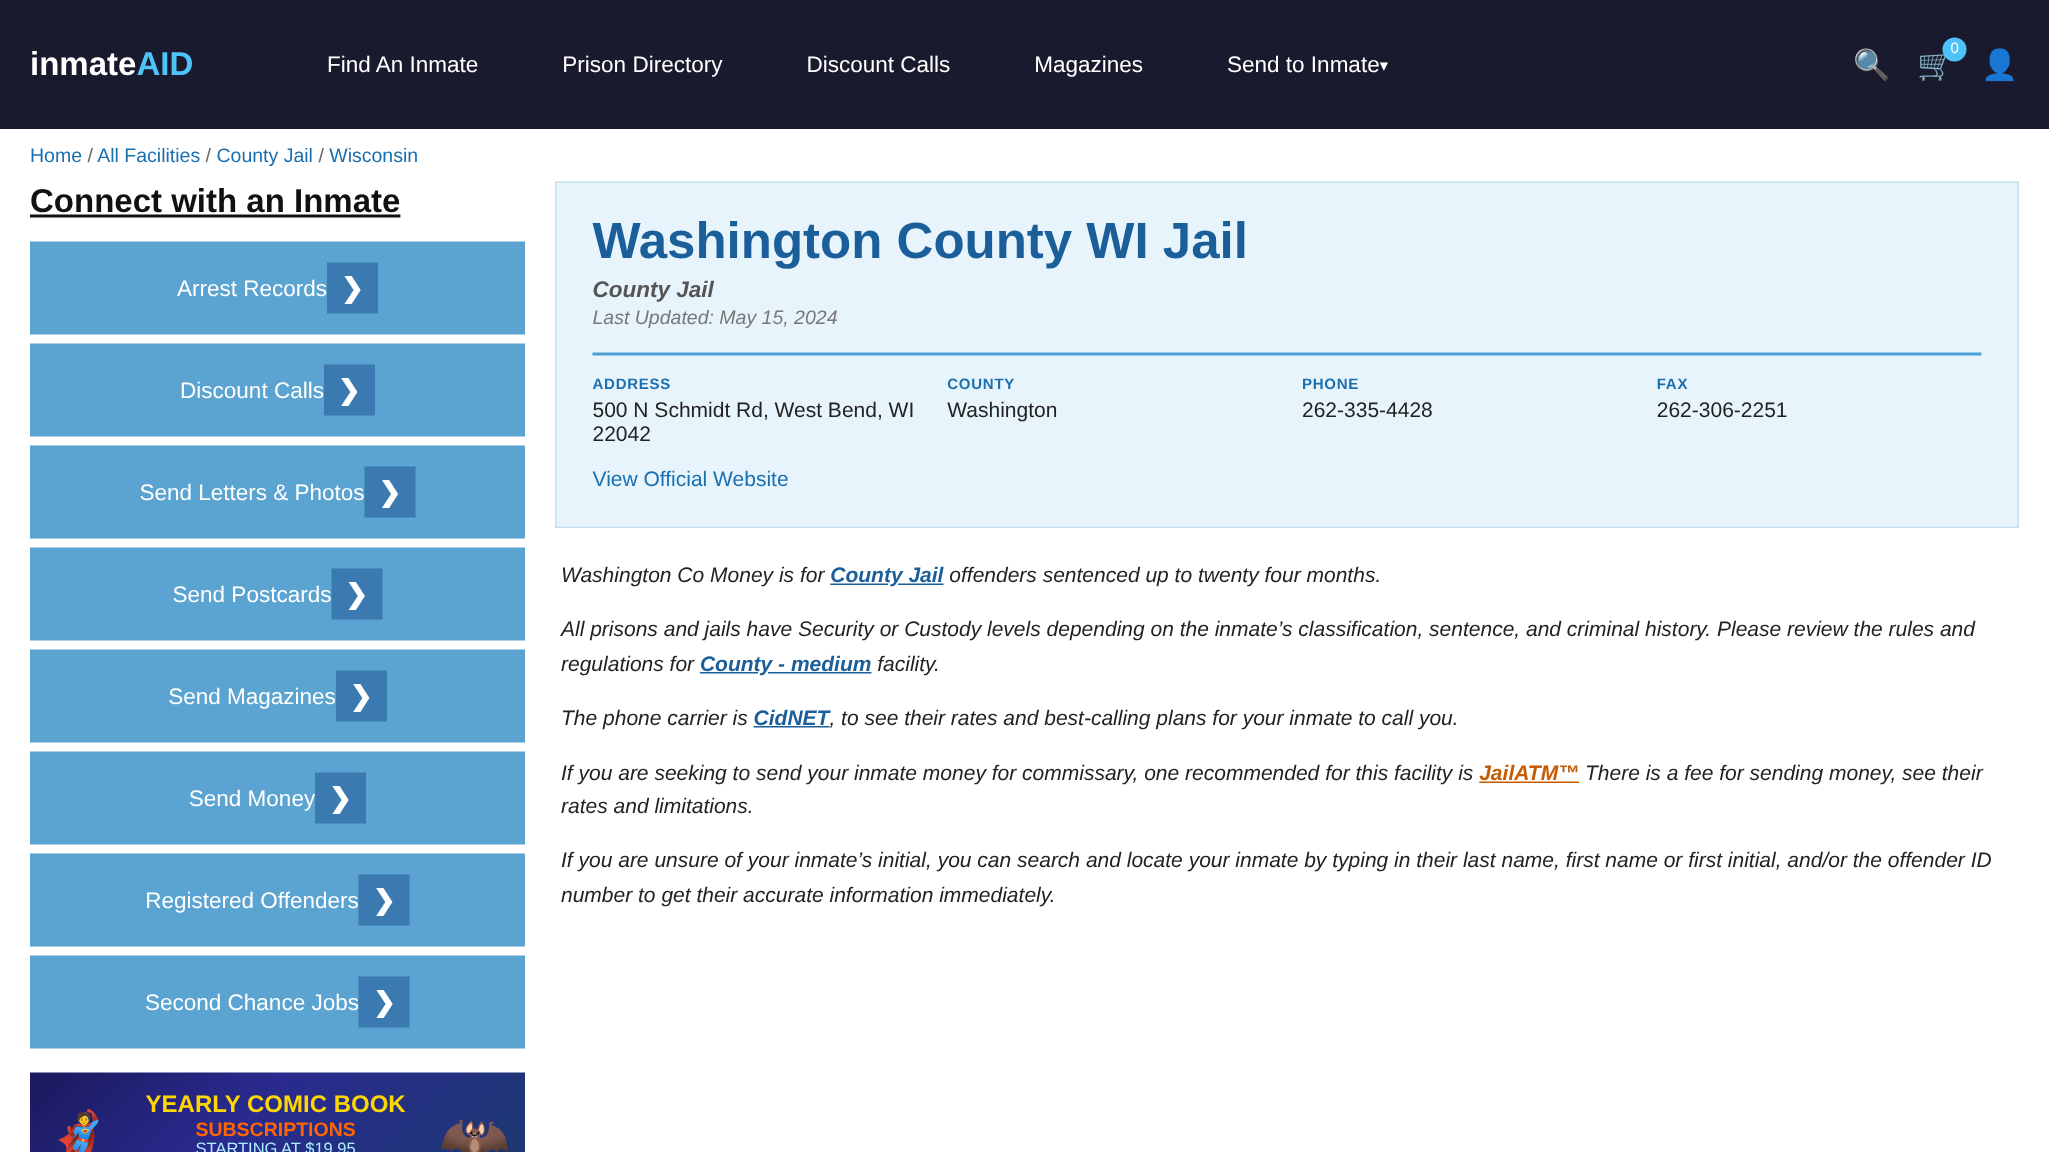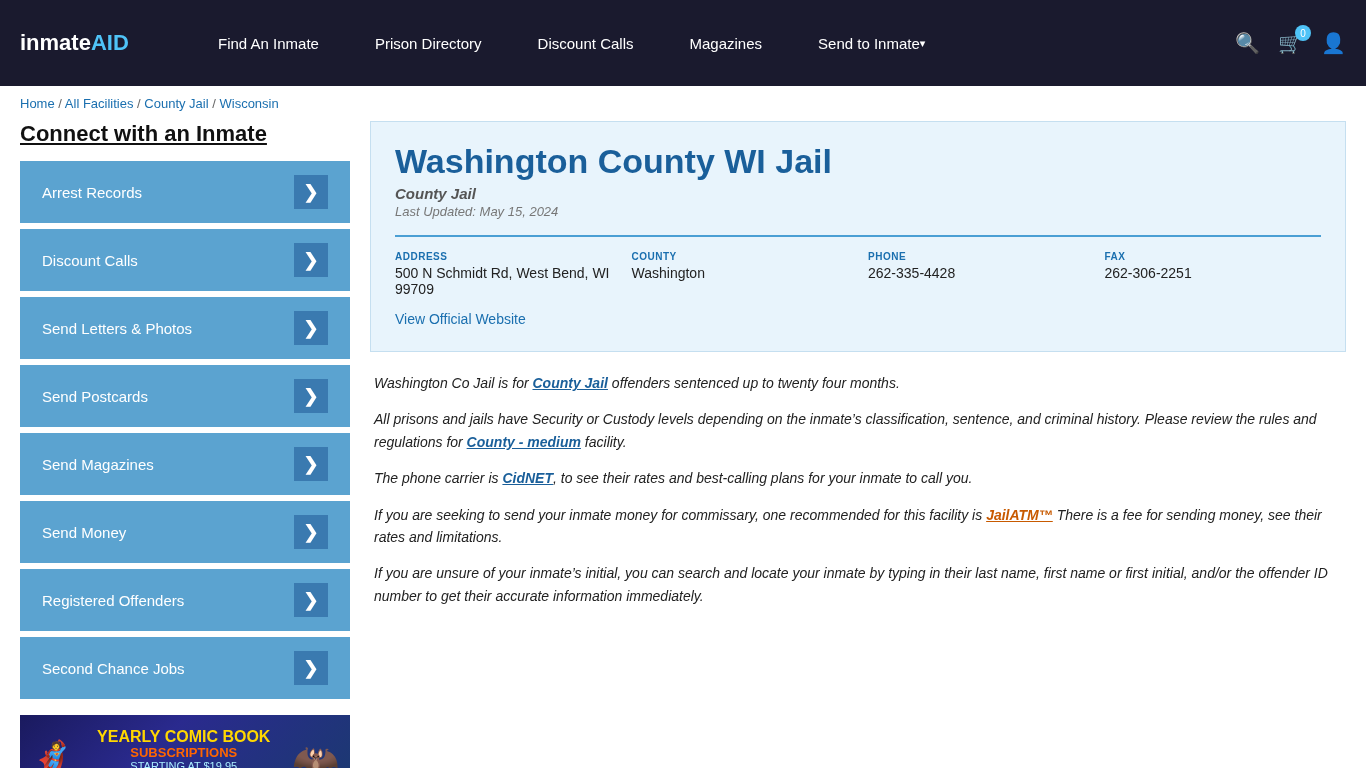--- a/index.html
+++ b/index.html
@@ -100,24 +100,24 @@
     .sidebar-title {
       font-size: 22px;
       font-weight: bold;
       text-decoration: underline;
       margin-bottom: 14px;
       color: #111;
     }
     .sidebar-btn {
       display: flex;
       align-items: center;
-      justify-content: space-between;
+      justify-content: center;
       background: #5ba3d0;
       color: #fff;
-      padding: 14px 22px;
+      padding: 14px 8px;
       margin-bottom: 6px;
       cursor: pointer;
       font-size: 15px;
       font-weight: 500;
       border: none;
       width: 100%;
       text-align: left;
     }
     .sidebar-btn .arrow {
       background: #3a7ab0;
@@ -336,21 +336,21 @@
   <main class="content">
 
     <div class="facility-card">
       <div class="facility-name">Washington County WI Jail</div>
       <div class="facility-type">County Jail</div>
       <div class="facility-updated">Last Updated: May 15, 2024</div>
 
       <div class="info-grid">
         <div>
           <div class="info-label">ADDRESS</div>
-          <div class="info-value">500 N Schmidt Rd, West Bend, WI 99709</div>
+          <div class="info-value">500 N Schmidt Rd, West Bend, WI 22042</div>
         </div>
         <div>
           <div class="info-label">COUNTY</div>
           <div class="info-value">Washington</div>
         </div>
         <div>
           <div class="info-label">PHONE</div>
           <div class="info-value">262-335-4428</div>
         </div>
         <div>
@@ -358,21 +358,21 @@
           <div class="info-value">262-306-2251</div>
         </div>
         <div class="website-row">
           <a class="info-link" href="#">View Official Website</a>
         </div>
       </div>
     </div>
 
     <div class="description">
       <p>
-        <span>Washington Co Jail is for </span><a href="#" class="highlight">County Jail</a><span> offenders sentenced up to twenty four months.</span>
+        <span>Washington Co Money is for </span><a href="#" class="highlight">County Jail</a><span> offenders sentenced up to twenty four months.</span>
       </p>
       <p>
         <span>All prisons and jails have Security or Custody levels depending on the inmate’s classification, sentence, and criminal history. Please review the rules and regulations for </span><a href="#" class="highlight">County - medium</a><span> facility.</span>
       </p>
       <p>
         <span>The phone carrier is </span><a href="#" class="highlight">CidNET</a><span>, to see their rates and best-calling plans for your inmate to call you.</span>
       </p>
       <p>
         <span>If you are seeking to send your inmate money for commissary, one recommended for this facility is </span><a href="#" class="highlight-orange">JailATM™</a><span>  There is a fee for sending money, see their rates and limitations.</span>
       </p>

